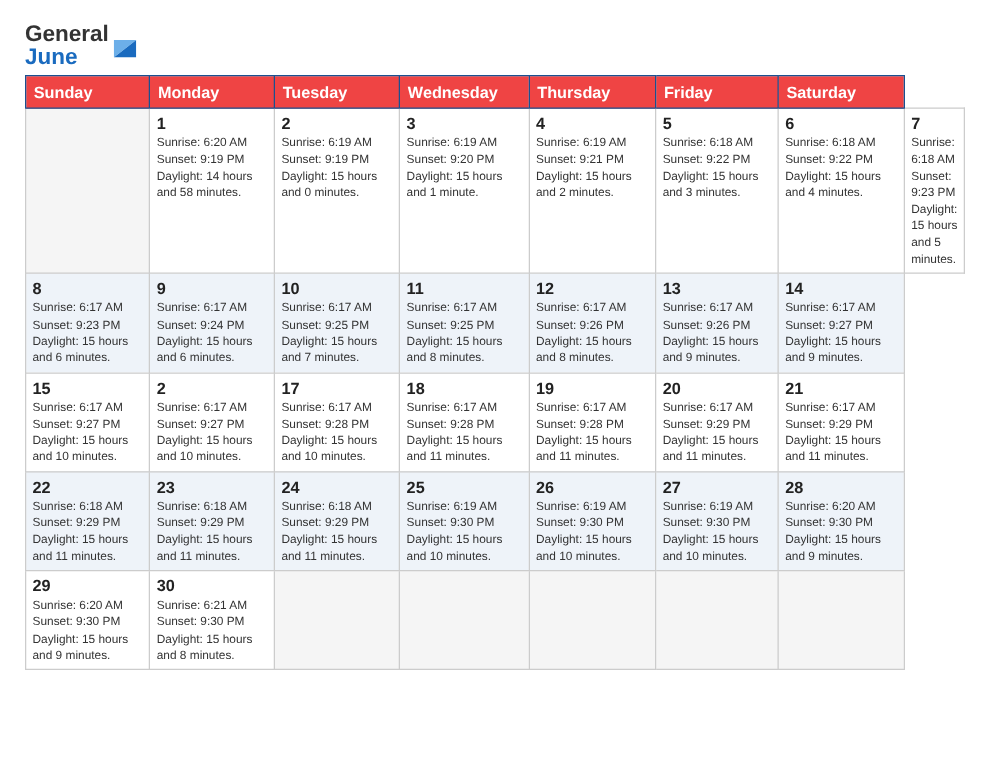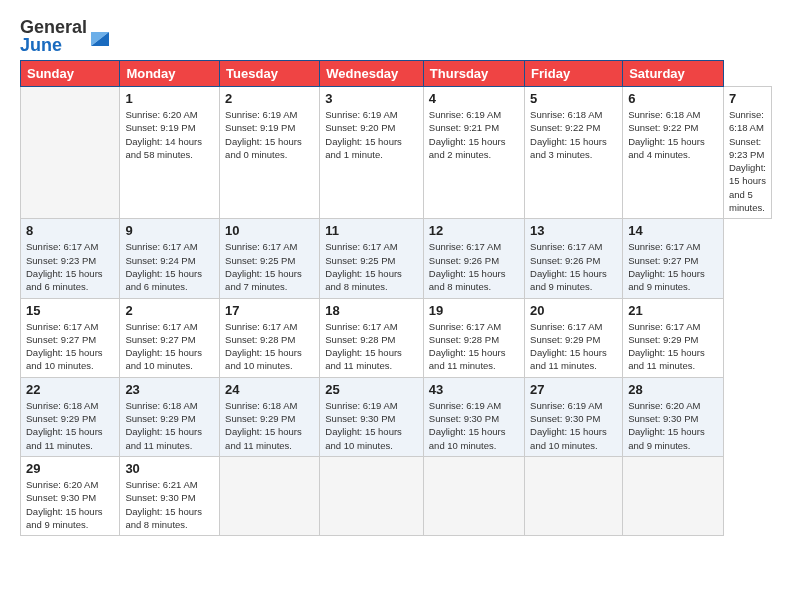--- a/index.html
+++ b/index.html
@@ -238,21 +238,21 @@
           </td>
           <td>
             <span class="day-num">24</span>
             <div class="day-info">Sunrise: 6:18 AM<br>Sunset: 9:29 PM<br>Daylight: 15 hours and 11 minutes.</div>
           </td>
           <td>
             <span class="day-num">25</span>
             <div class="day-info">Sunrise: 6:19 AM<br>Sunset: 9:30 PM<br>Daylight: 15 hours and 10 minutes.</div>
           </td>
           <td>
-            <span class="day-num">43</span>
+            <span class="day-num">26</span>
             <div class="day-info">Sunrise: 6:19 AM<br>Sunset: 9:30 PM<br>Daylight: 15 hours and 10 minutes.</div>
           </td>
           <td>
             <span class="day-num">27</span>
             <div class="day-info">Sunrise: 6:19 AM<br>Sunset: 9:30 PM<br>Daylight: 15 hours and 10 minutes.</div>
           </td>
           <td>
             <span class="day-num">28</span>
             <div class="day-info">Sunrise: 6:20 AM<br>Sunset: 9:30 PM<br>Daylight: 15 hours and 9 minutes.</div>
           </td>

